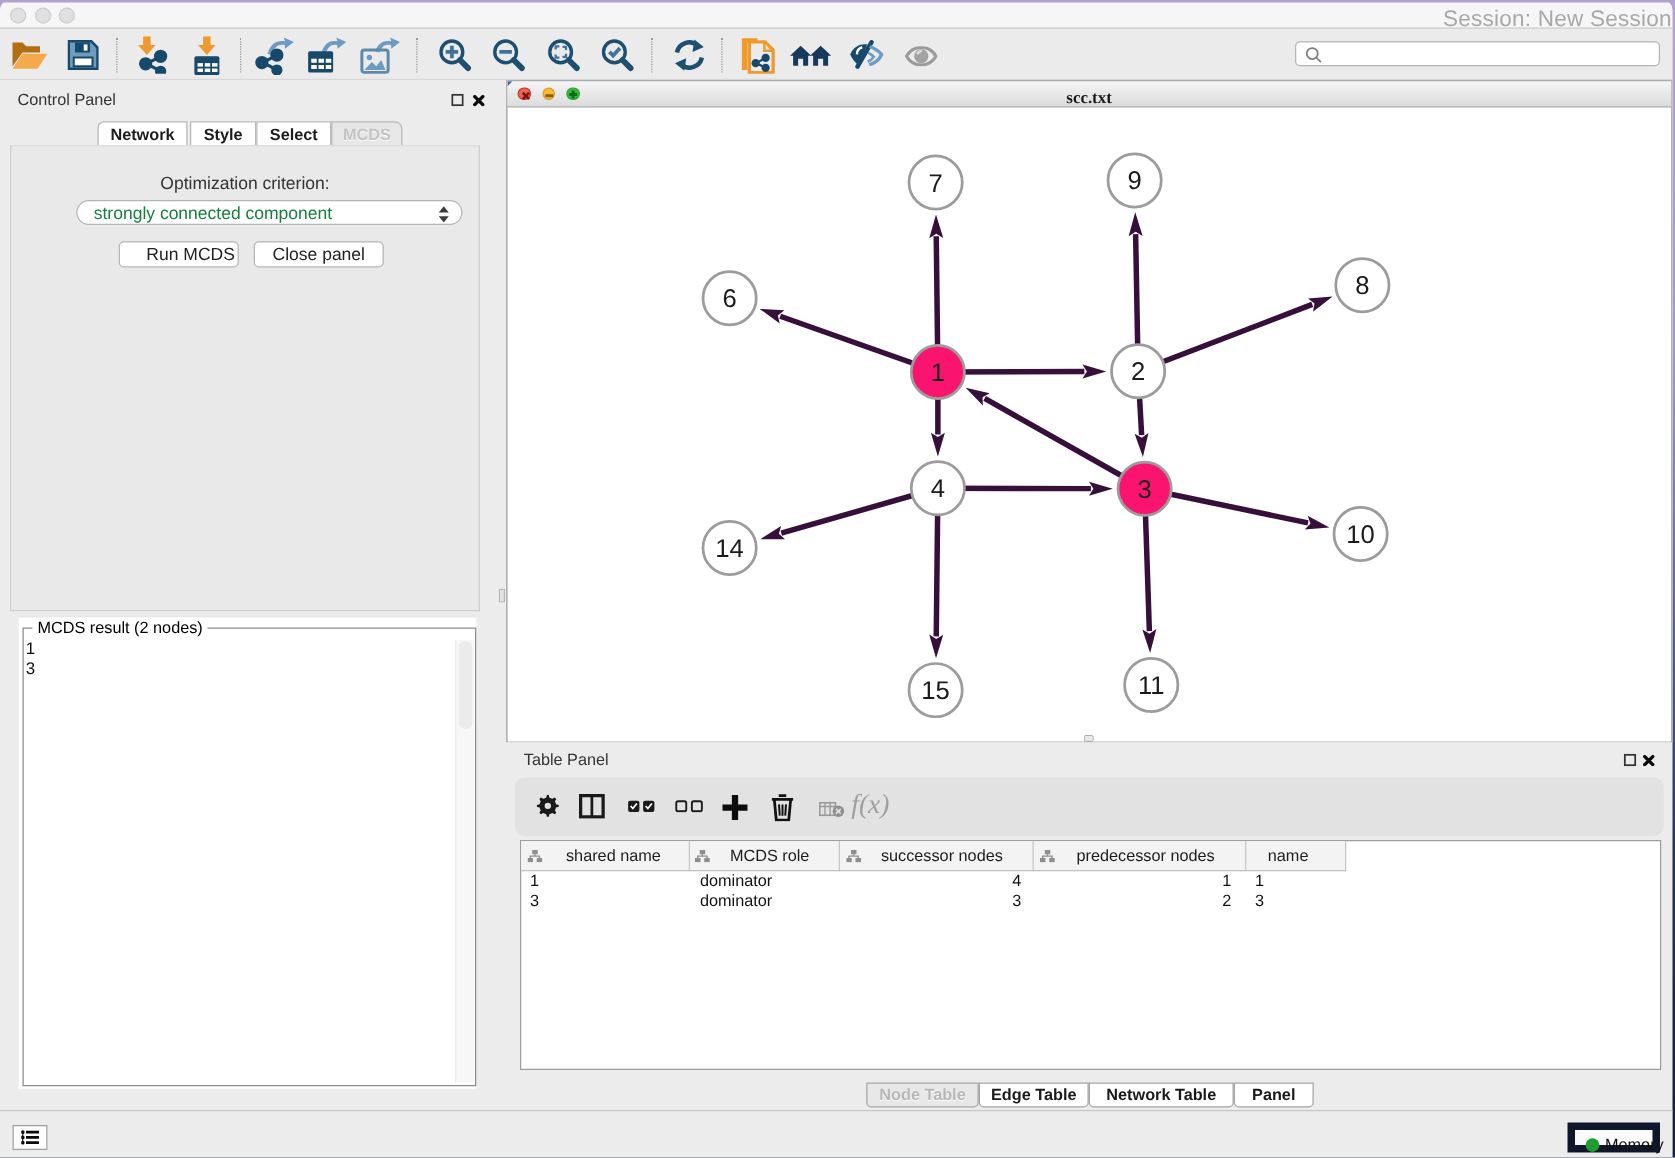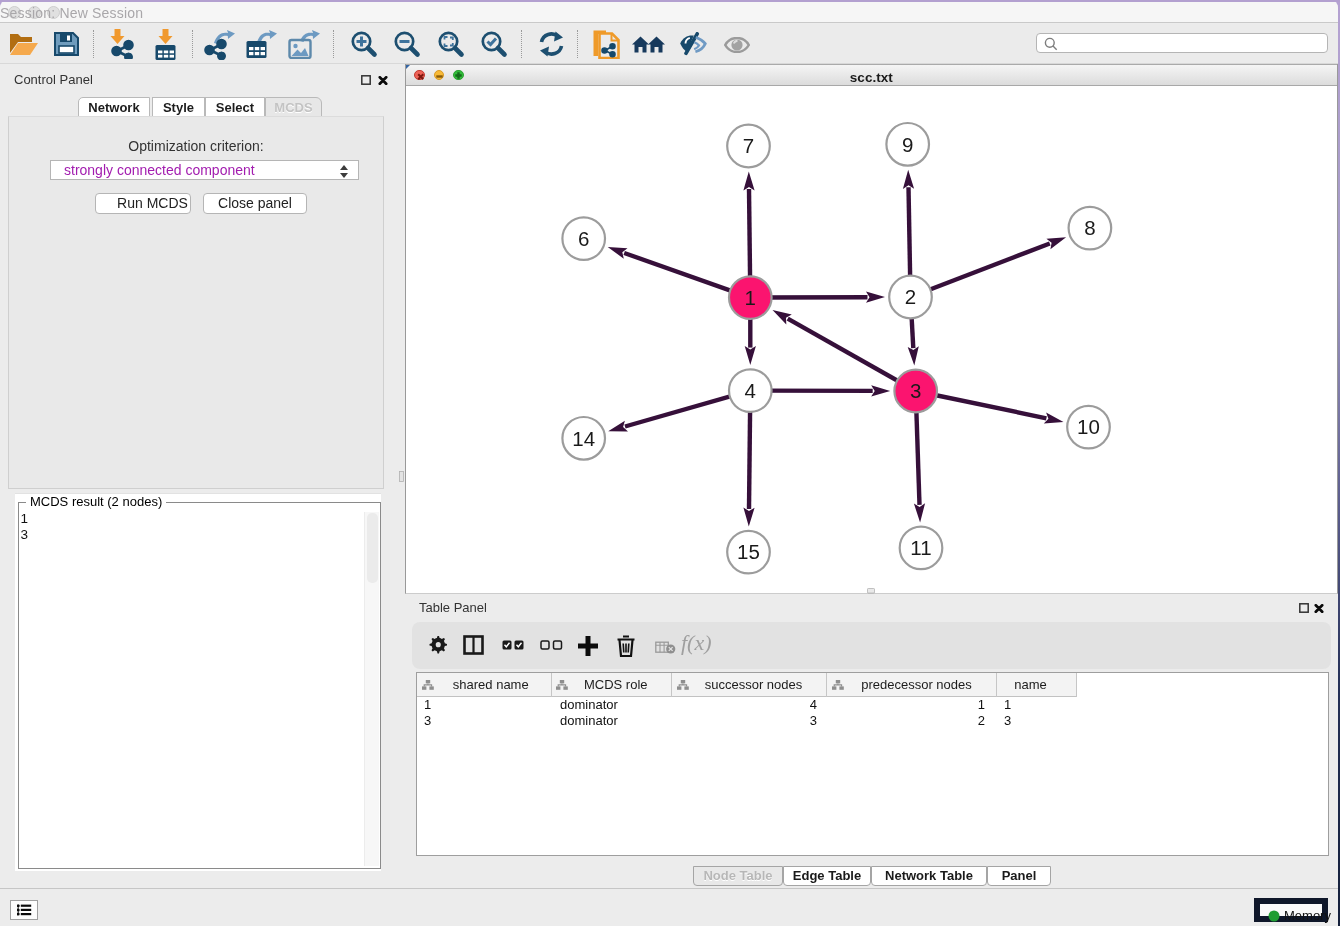--- a/index.html
+++ b/index.html
@@ -2,38 +2,38 @@
 <html><head>
 <meta charset="utf-8">
 <style>
 * { margin:0; padding:0; box-sizing:border-box; -webkit-font-smoothing:antialiased; }
 html,body { width:1340px; height:926px; overflow:hidden; }
 body { font-family:"Liberation Sans", sans-serif; background:linear-gradient(180deg,#b5a2d2 0%,#a39ac6 30%,#5a5c8c 55%,#232f55 75%,#141f3a 100%); position:relative; }
 .abs { position:absolute; }
 #win { position:absolute; left:0; top:0; width:1337.5px; height:926px; background:#ececec; border-radius:8px 8px 0 0; overflow:hidden; }
 #titlebar { position:absolute; left:0; top:0; width:100%; height:23px; background:#f6f6f6; border-bottom:1px solid #c9c9c9; }
 .tl { position:absolute; top:6px; width:13px; height:13px; border-radius:50%; background:#e0e0e0; border:1px solid #cdcdcd; }
-#title { position:absolute; top:5px; width:100%; text-align:left; font-size:14px; color:#a9a7aa; letter-spacing:0.2px; }
+#title { position:absolute; top:5px; width:100%; text-align:right; font-size:18px; color:#a9a7aa; letter-spacing:0.2px; }
 #toolbar { position:absolute; left:0; top:24px; width:100%; height:40px; background:#ebebeb; border-bottom:1px solid #d8d8d8; }
 .tsep { position:absolute; top:6px; height:28px; width:0; border-left:1px dotted #9a9a9a; }
 #search { position:absolute; left:1036px; top:9px; width:292px; height:20px; background:#fff; border:1px solid #b5b5b5; border-radius:4px; }
 
 #cp-title { position:absolute; left:14px; top:72px; font-size:13px; color:#333; }
 .tab { position:absolute; top:97px; height:20px; background:#fff; border:1px solid #b9b9b9; font-size:13px; font-weight:bold; color:#1c1c1c; text-align:center; line-height:19px; }
 #cp-body { position:absolute; left:8px; top:116px; width:376px; height:373px; background:#e9e9e9; border:1px solid #cfcfcf; border-top:1px solid #dcdcdc; }
 #opt-label { position:absolute; left:0; top:21px; width:100%; text-align:center; font-size:14px; color:#333; }
-#dropdown { position:absolute; left:41px; top:43px; width:309px; height:20px; background:#fff; border:1px solid #b5b5b5; border-radius:0; font-size:14px; color:#a21caf; line-height:18px; padding-left:13px; }
+#dropdown { position:absolute; left:52px; top:43px; width:309px; height:20px; background:#fff; border:1px solid #b5b5b5; border-radius:10px; font-size:14px; color:#15803d; line-height:18px; padding-left:13px; }
 .btn { position:absolute; top:76px; height:21px; background:#fff; border:1px solid #b5b5b5; border-radius:4px; font-size:14px; color:#222; text-align:center; line-height:19px; }
 #mcds-outer { position:absolute; left:15px; top:492.5px; width:366px; height:378px; background:#fff; border-top:1px solid #e2e2e2; }
 #mcds-box { position:absolute; left:3px; top:8px; width:363px; height:367.5px; border:1px solid #8a8a8a; }
 #mcds-label { position:absolute; left:26px; top:493.5px; font-size:13px; color:#000000; background:#fff; padding:0 4px; z-index:5; }
 #mcds-scroll { position:absolute; left:348.8px; top:18.5px; width:15.4px; height:354px; background:#f7f7f7; border-left:1px solid #ececec; }
 
 #net { position:absolute; left:405px; top:64px; width:932.5px; height:529.5px; background:#fff; border:1px solid #999; border-top:none; border-bottom:1px solid #ccc; }
-#net-tb { position:absolute; left:0; top:0; width:100%; height:21.5px; background:linear-gradient(180deg,#f5f5f5,#dcdcdc); border-top:1px solid #aaa; border-bottom:1px solid #a8a8a8; }
+#net-tb { position:absolute; left:0; top:0; width:100%; height:21.5px; background:linear-gradient(180deg,#f5f5f5,#dcdcdc); border-top:1px solid #aaa; border-bottom:1px solid #a8a8a8;font-family:Liberation Serif, serif; }
 .mac { position:absolute; top:4.5px; width:10.5px; height:10.5px; border-radius:50%; }
 #net-title { position:absolute; top:5px; width:100%; text-align:center; font-size:13.5px; font-weight:bold; color:#1a1a1a; }
 
 #tp-title { position:absolute; left:419px; top:600px; font-size:13px; color:#333; }
 #tp-strip { position:absolute; left:412px; top:622px; width:919px; height:47px; background:#e2e2e2; border-radius:8px; }
 #tbl { position:absolute; left:416px; top:671.5px; width:913px; height:184px; background:#fff; border:1px solid #9e9e9e;padding-left:12px; }
 #tbl-head { position:absolute; left:0; top:0; width:660px; height:24px; background:#f3f3f3; border-bottom:1px solid #c2c2c2; font-size:13px; color:#1c1c1c; }
 .th { position:absolute; top:0; height:24px; border-right:1px solid #c6c6c6; text-align:center; line-height:23px; }
 .td { position:absolute; font-size:13px; color:#111; height:16px; line-height:16px; }
 .btab { position:absolute; top:866px; height:20px; background:#fff; border:1px solid #a5a5a5; font-size:13px; font-weight:bold; color:#1a1a1a; text-align:center; line-height:18px; border-radius:0 0 4px 4px; }

